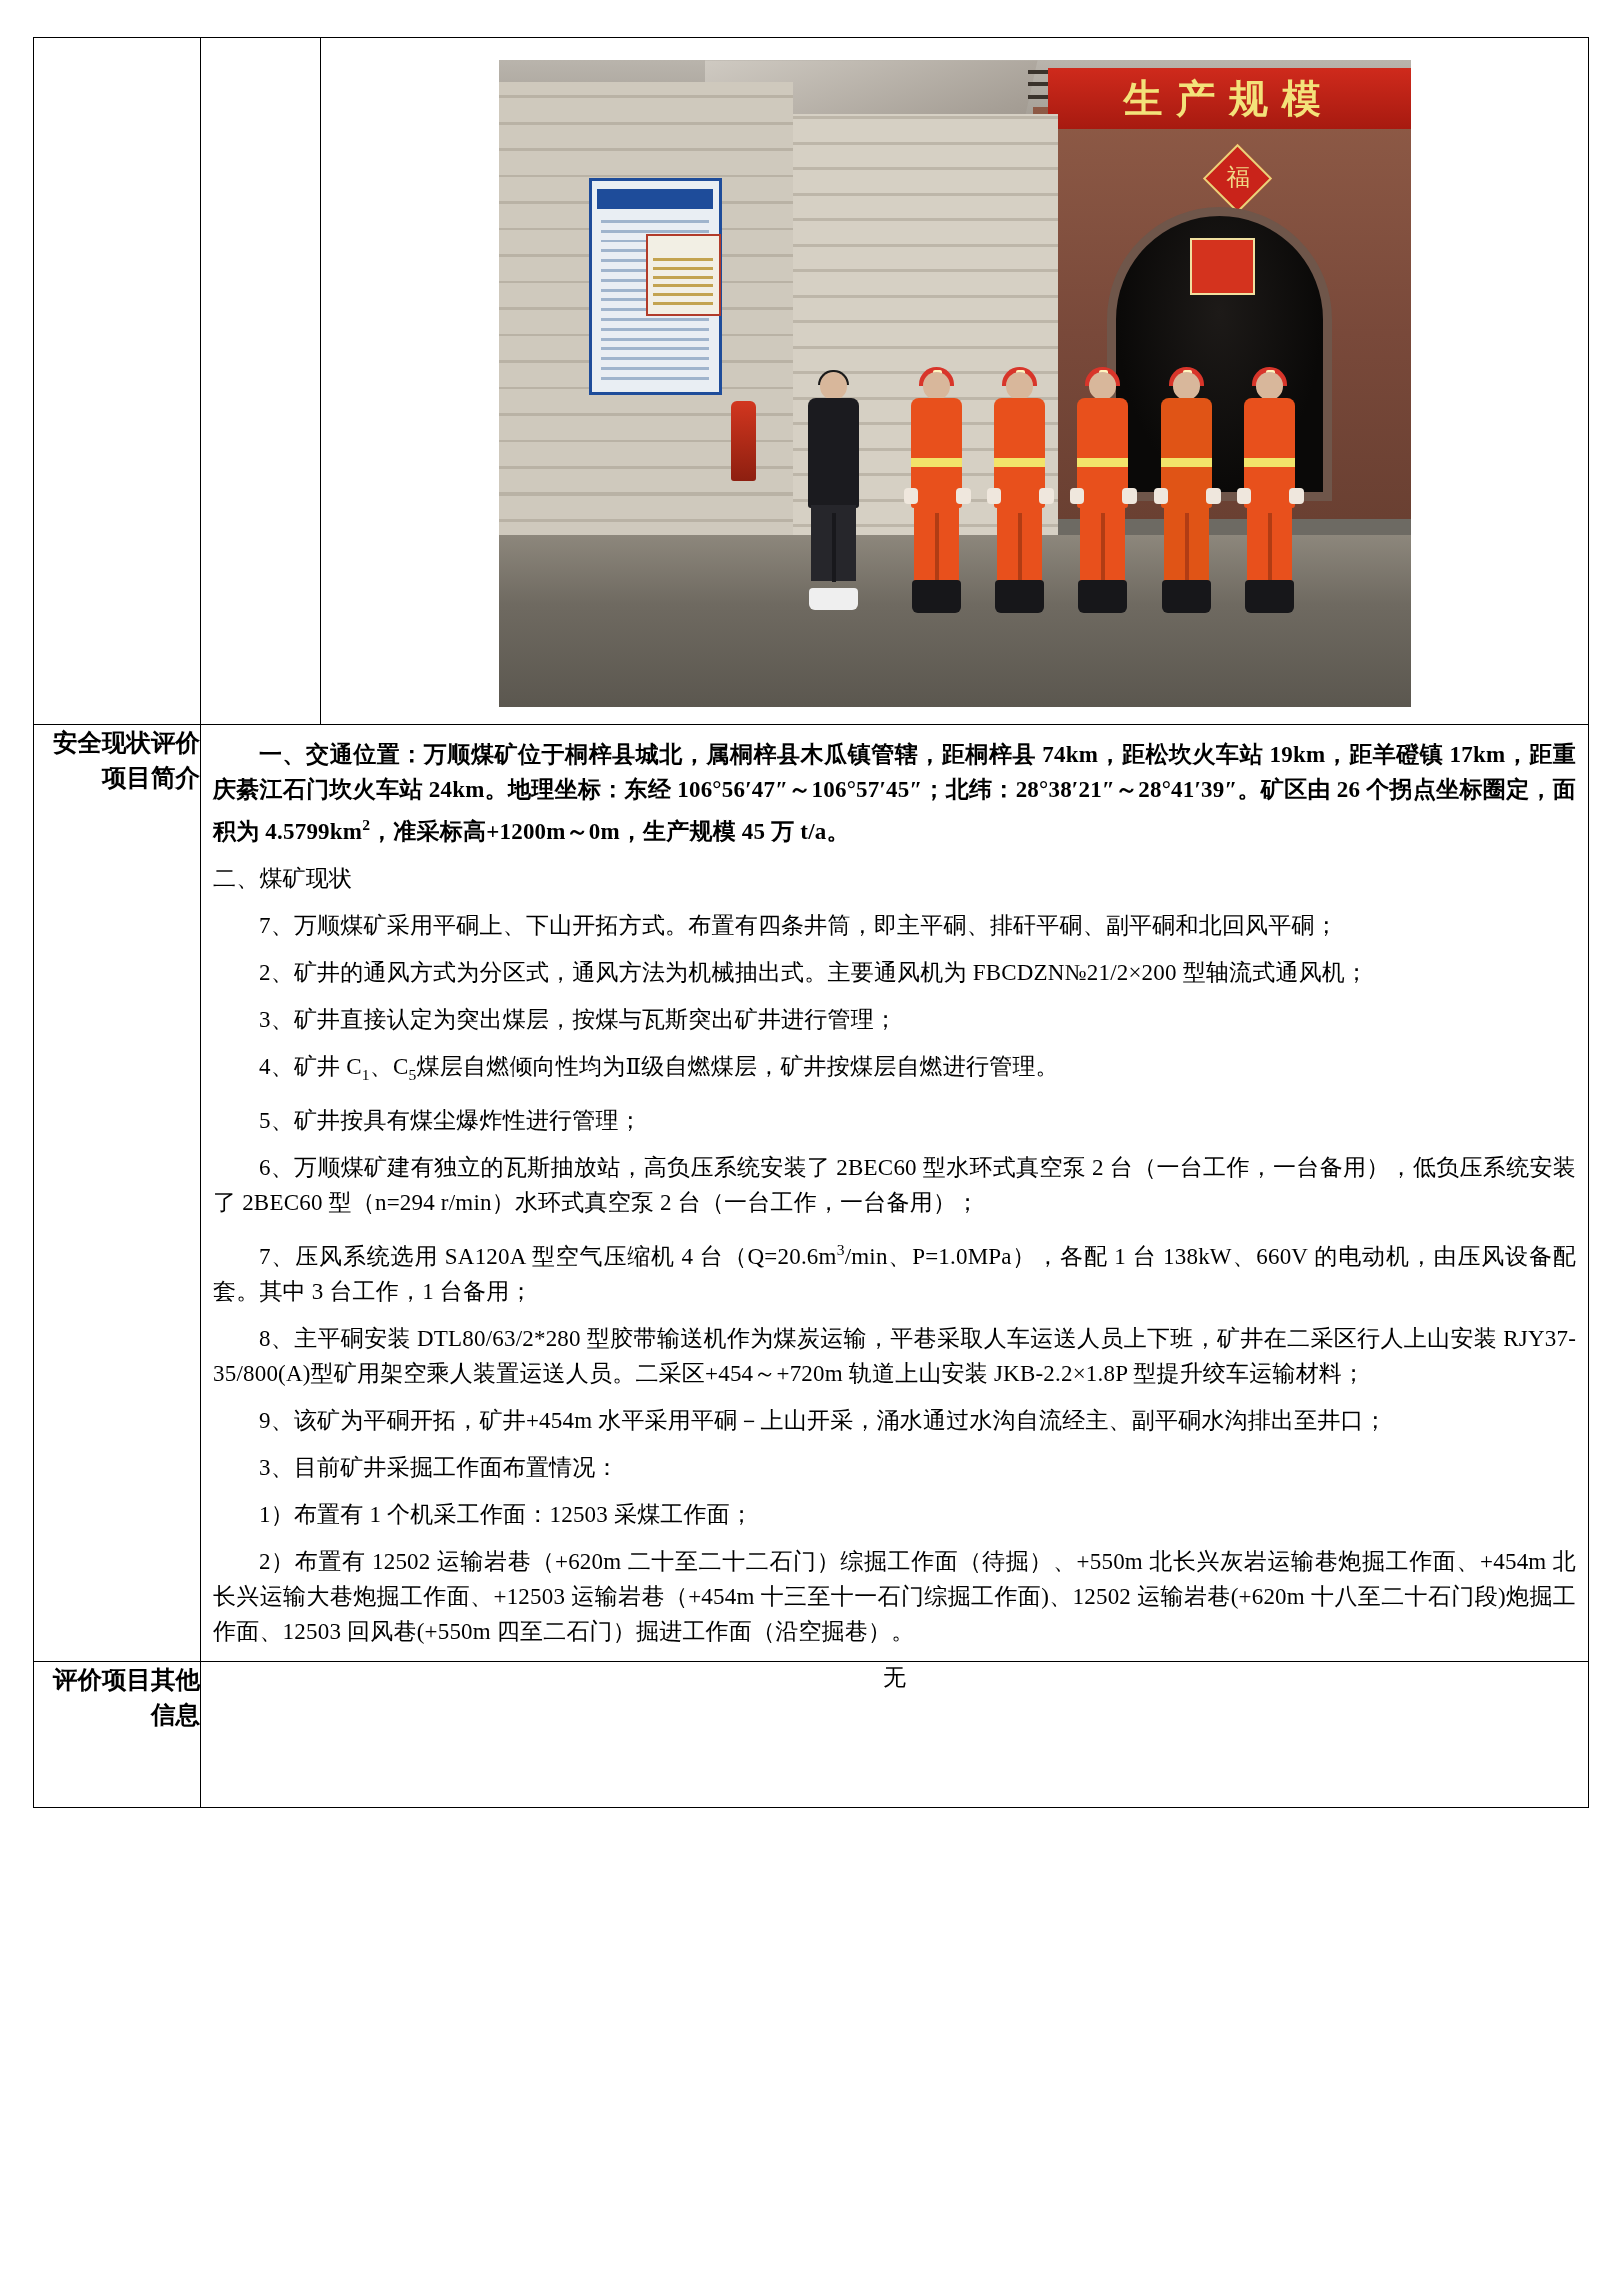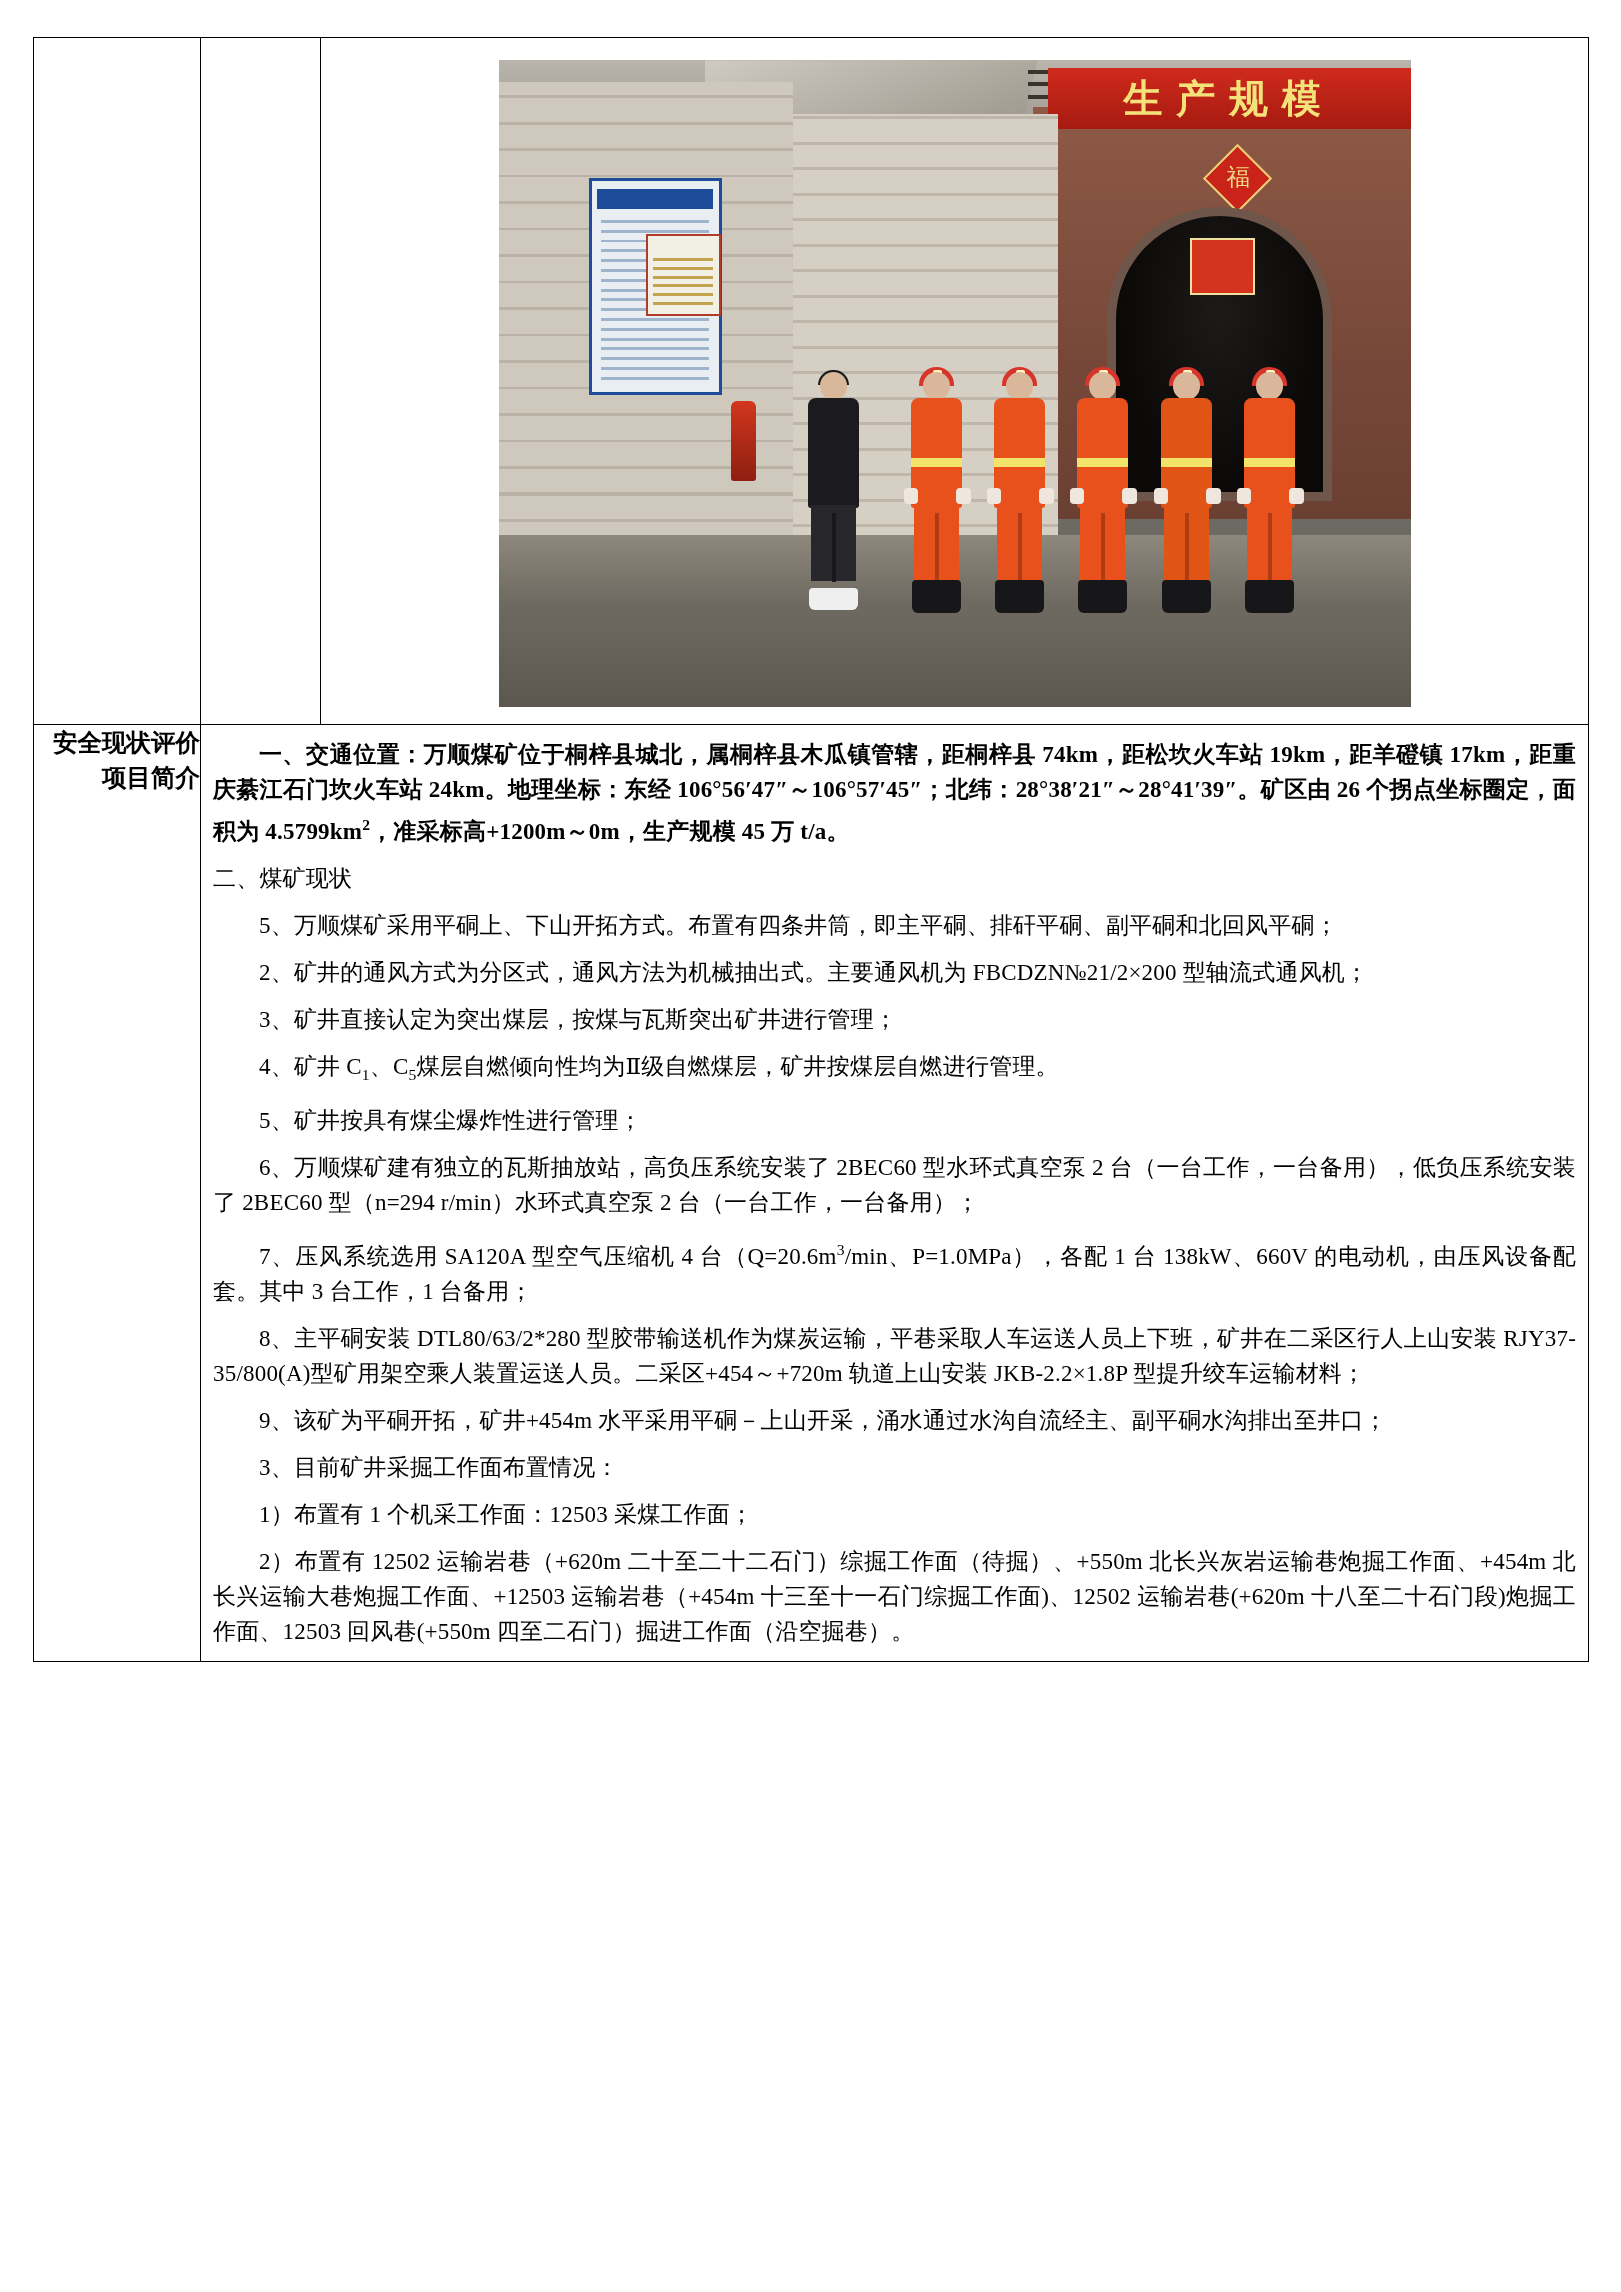--- a/index.html
+++ b/index.html
@@ -340,32 +340,36 @@
           </div>
         </td>
       </tr>
 
       <tr>
         <td class="label-cell">安全现状评价项目简介</td>
         <td class="body-cell" colspan="3">
           <div id="intro-paragraphs">
               <p class="heading">一、交通位置：万顺煤矿位于桐梓县城北，属桐梓县木瓜镇管辖，距桐梓县 74km，距松坎火车站 19km，距羊磴镇 17km，距重庆綦江石门坎火车站 24km。地理坐标：东经 106°56′47″～106°57′45″；北纬：28°38′21″～28°41′39″。矿区由 26 个拐点坐标圈定，面积为 4.5799km<sup>2</sup>，准采标高+1200m～0m，生产规模 45 万 t/a。</p>
               <p class="heading2">二、煤矿现状</p>
-              <p class="">5、万顺煤矿采用平硐上、下山开拓方式。布置有四条井筒，即主平硐、排矸平硐、副平硐和北回风平硐；</p>
+              <p class="">7、万顺煤矿采用平硐上、下山开拓方式。布置有四条井筒，即主平硐、排矸平硐、副平硐和北回风平硐；</p>
               <p class="">2、矿井的通风方式为分区式，通风方法为机械抽出式。主要通风机为 FBCDZN№21/2×200 型轴流式通风机；</p>
               <p class="">3、矿井直接认定为突出煤层，按煤与瓦斯突出矿井进行管理；</p>
               <p class="">4、矿井 C<sub>1</sub>、C<sub>5</sub>煤层自燃倾向性均为Ⅱ级自燃煤层，矿井按煤层自燃进行管理。</p>
               <p class="">5、矿井按具有煤尘爆炸性进行管理；</p>
               <p class="">6、万顺煤矿建有独立的瓦斯抽放站，高负压系统安装了 2BEC60 型水环式真空泵 2 台（一台工作，一台备用），低负压系统安装了 2BEC60 型（n=294 r/min）水环式真空泵 2 台（一台工作，一台备用）；</p>
               <p class="">7、压风系统选用 SA120A 型空气压缩机 4 台（Q=20.6m<sup>3</sup>/min、P=1.0MPa），各配 1 台 138kW、660V 的电动机，由压风设备配套。其中 3 台工作，1 台备用；</p>
               <p class="">8、主平硐安装 DTL80/63/2*280 型胶带输送机作为煤炭运输，平巷采取人车运送人员上下班，矿井在二采区行人上山安装 RJY37-35/800(A)型矿用架空乘人装置运送人员。二采区+454～+720m 轨道上山安装 JKB-2.2×1.8P 型提升绞车运输材料；</p>
               <p class="">9、该矿为平硐开拓，矿井+454m 水平采用平硐－上山开采，涌水通过水沟自流经主、副平硐水沟排出至井口；</p>
               <p class="">3、目前矿井采掘工作面布置情况：</p>
               <p class="">1）布置有 1 个机采工作面：12503 采煤工作面；</p>
               <p class="">2）布置有 12502 运输岩巷（+620m 二十至二十二石门）综掘工作面（待掘）、+550m 北长兴灰岩运输巷炮掘工作面、+454m 北长兴运输大巷炮掘工作面、+12503 运输岩巷（+454m 十三至十一石门综掘工作面)、12502 运输岩巷(+620m 十八至二十石门段)炮掘工作面、12503 回风巷(+550m 四至二石门）掘进工作面（沿空掘巷）。</p>
             </div>
         </td>
       </tr>
 
+      <tr>
+        <td class="label-cell">评价项目其他信息</td>
+        <td class="empty-cell" colspan="3">无</td>
+      </tr>
     </tbody>
   </table>
 </div>
 
 
 </body></html>

